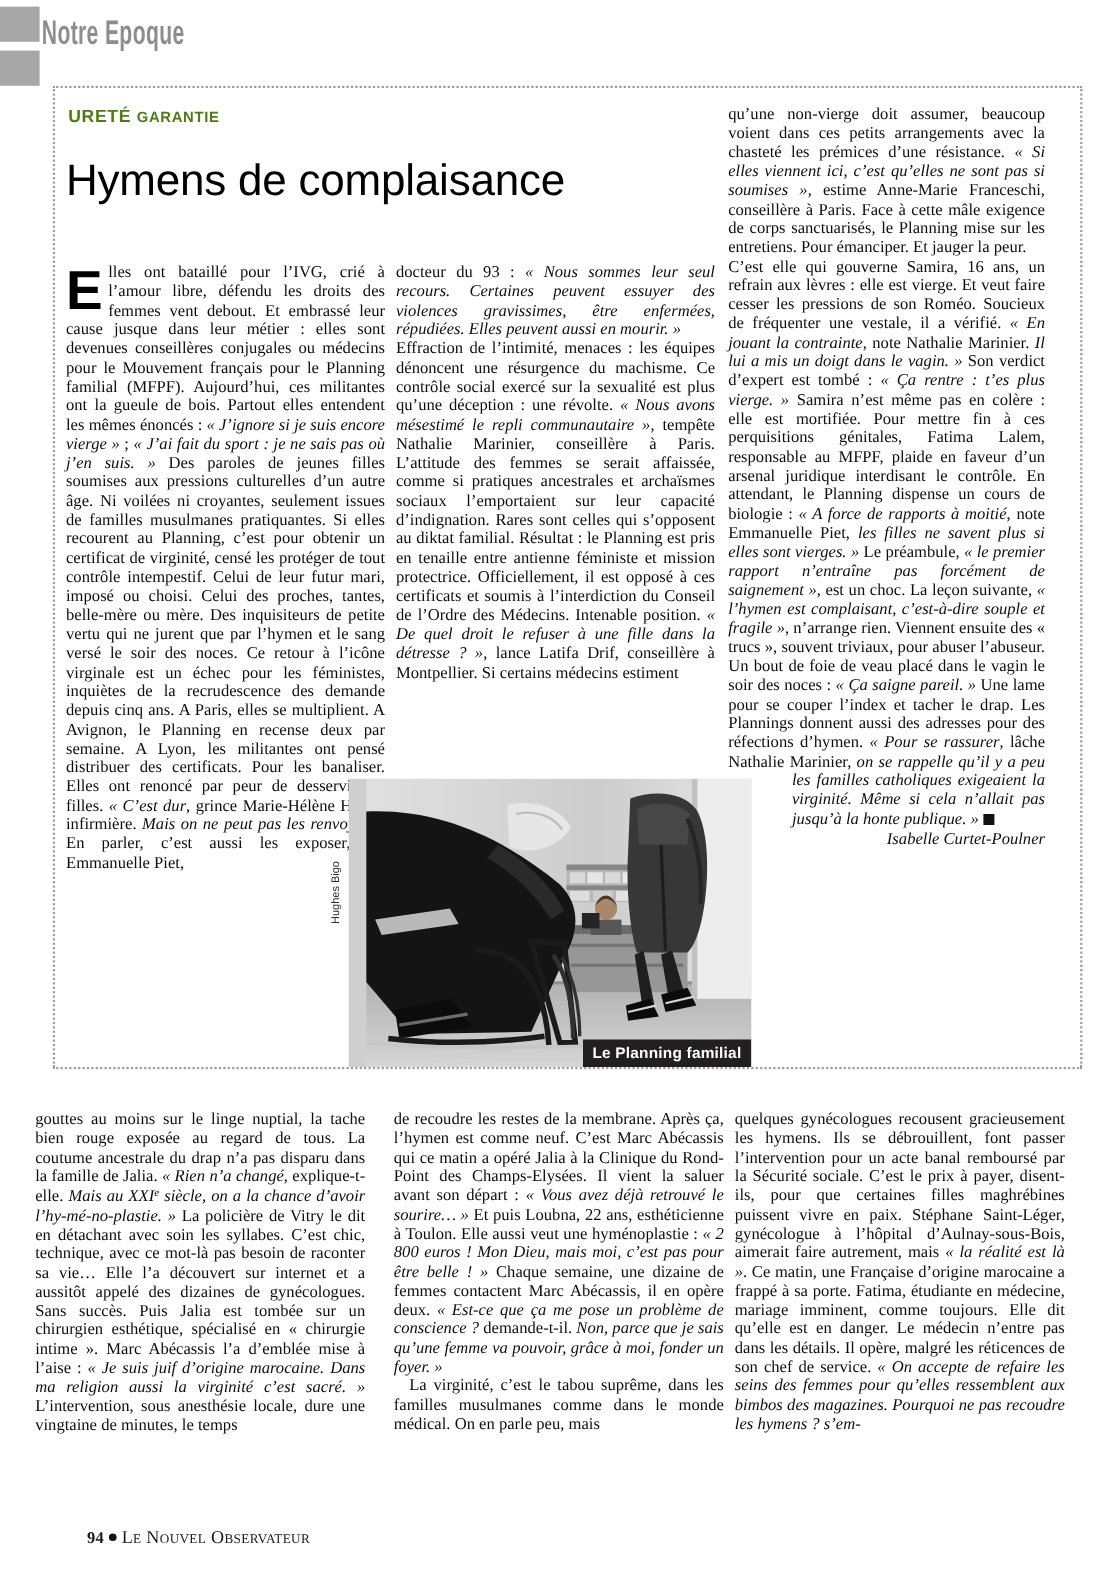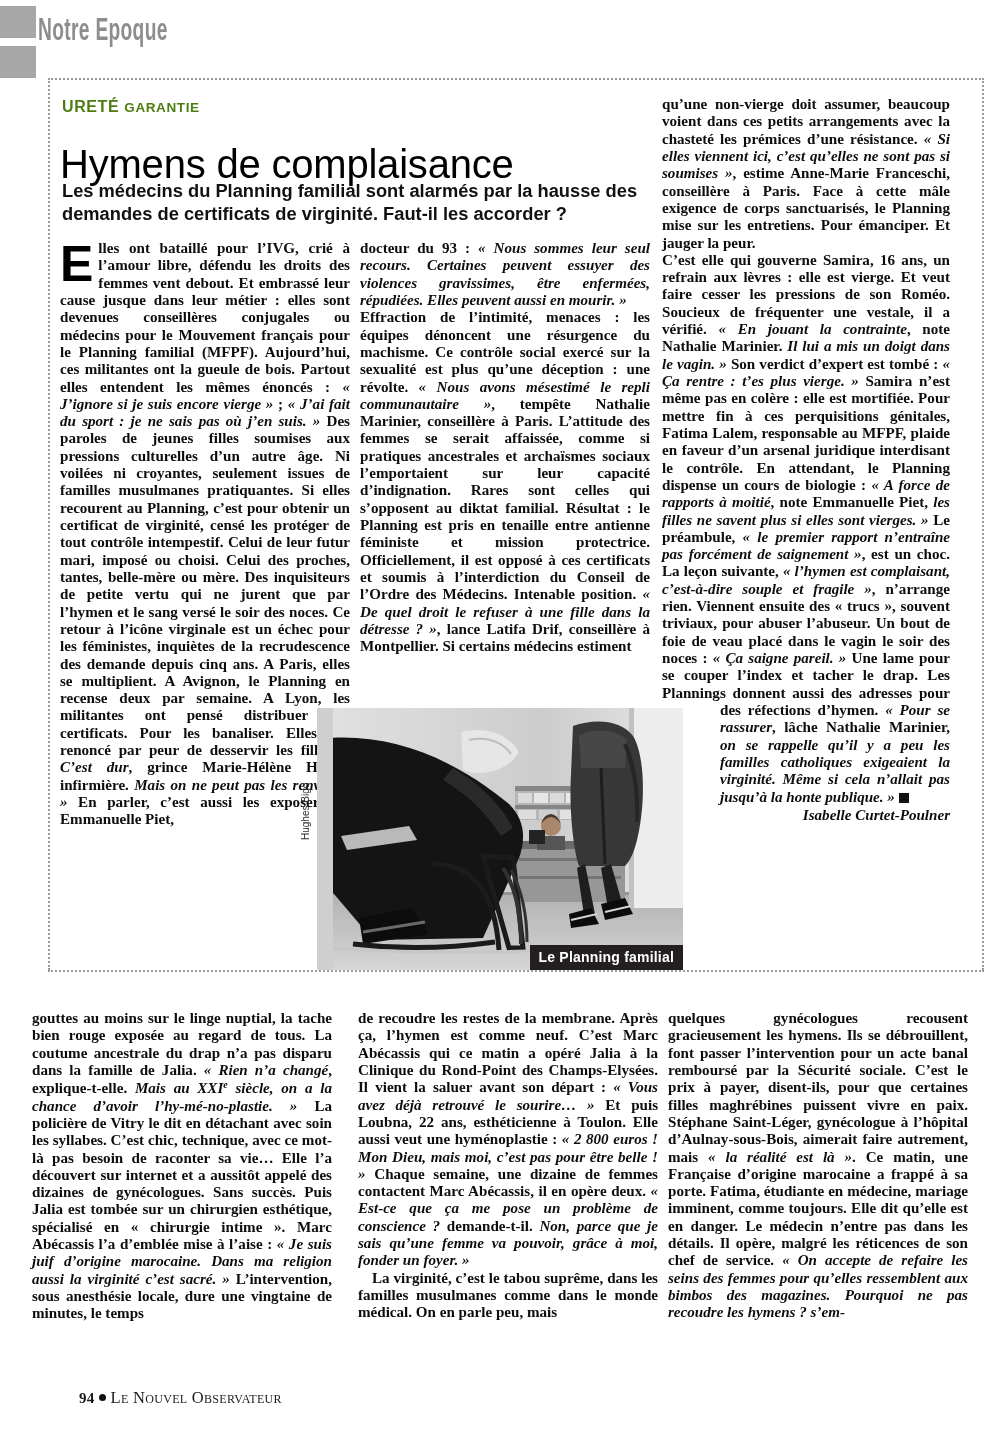--- a/index.html
+++ b/index.html
@@ -55,21 +55,20 @@
   }
 
   
   .col{
     position:absolute;
     font-family:"Liberation Serif",serif;
     font-size:15.1px;line-height:1.148;
     text-align:justify;
     color:#0d0d0d;
     hyphens:none;
-    font-weight:bold;
   }
   .col p{margin:0;text-indent:0;}
   .col i,.col em{font-style:italic;}
 
   
   .dropcap::first-letter{
     float:left;
     font-family:"Liberation Sans",sans-serif;
     font-weight:700;
     font-size:50px;line-height:.80;
@@ -140,21 +139,20 @@
   <div class="rubric-block rb2"></div>
   <div class="rubric">Notre Epoque</div>
 
   <div class="dotted-h" style="left:48px;top:78px;width:936px;"></div>
   <div class="dotted-v" style="left:48px;top:78px;height:892px;"></div>
   <div class="dotted-v" style="left:982px;top:78px;height:892px;"></div>
   <div class="dotted-h" style="left:48px;top:970px;width:936px;"></div>
 
   <div class="kicker"><span>URETÉ </span><span class="small">GARANTIE</span></div>
   <h1 class="headline">Hymens de complaisance</h1>
-  <div class="standfirst">Les médecins du Planning familial sont alarmés par la hausse des demandes de certificats de virginité. Faut-il les accorder ?</div>
 
   <div class="col" id="col-a">
     <p class="dropcap"><span>Elles ont bataillé pour l’IVG, crié à l’amour libre, défendu les droits des femmes vent debout. Et embrassé leur cause jusque dans leur métier : elles sont devenues conseillères conjugales ou médecins pour le Mouvement français pour le Planning familial (MFPF). Aujourd’hui, ces militantes ont la gueule de bois. Partout elles entendent les mêmes énoncés : </span><i>« J’ignore si je suis encore vierge »</i><span> ; </span><i>« J’ai fait du sport : je ne sais pas où j’en suis. »</i><span> Des paroles de jeunes filles soumises aux pressions culturelles d’un autre âge. Ni voilées ni croyantes, seulement issues de familles musulmanes pratiquantes. Si elles recourent au Planning, c’est pour obtenir un certificat de virginité, censé les protéger de tout contrôle intempestif. Celui de leur futur mari, imposé ou choisi. Celui des proches, tantes, belle-mère ou mère. Des inquisiteurs de petite vertu qui ne jurent que par l’hymen et le sang versé le soir des noces. Ce retour à l’icône virginale est un échec pour les féministes, inquiètes de la recrudescence des demande depuis cinq ans. A Paris, elles se multiplient. A Avignon, le Planning en recense deux par semaine. A Lyon, les militantes ont pensé distribuer des certificats. Pour les banaliser. Elles ont renoncé par peur de desservir les filles. </span><i>« C’est dur</i><span>, grince Marie-Hélène Habib, infirmière. </span><i>Mais on ne peut pas les renvoyer. »</i><span> En parler, c’est aussi les exposer, dit Emmanuelle Piet,</span></p>
   </div>
 
   <div class="col" id="col-b">
     <p><span>docteur du 93 : </span><i>« Nous sommes leur seul recours. Certaines peuvent essuyer des violences gravissimes, être enfermées, répudiées. Elles peuvent aussi en mourir. »</i></p>
     <p><span>Effraction de l’intimité, menaces : les équipes dénoncent une résurgence du machisme. Ce contrôle social exercé sur la sexualité est plus qu’une déception : une révolte. </span><i>« Nous avons mésestimé le repli communautaire »</i><span>, tempête Nathalie Marinier, conseillère à Paris. L’attitude des femmes se serait affaissée, comme si pratiques ancestrales et archaïsmes sociaux l’emportaient sur leur capacité d’indignation. Rares sont celles qui s’opposent au diktat familial. Résultat : le Planning est pris en tenaille entre antienne féministe et mission protectrice. Officiellement, il est opposé à ces certificats et soumis à l’interdiction du Conseil de l’Ordre des Médecins. Intenable position. </span><i>« De quel droit le refuser à une fille dans la détresse ? »</i><span>, lance Latifa Drif, conseillère à Montpellier. Si certains médecins estiment</span></p>
   </div>
 

